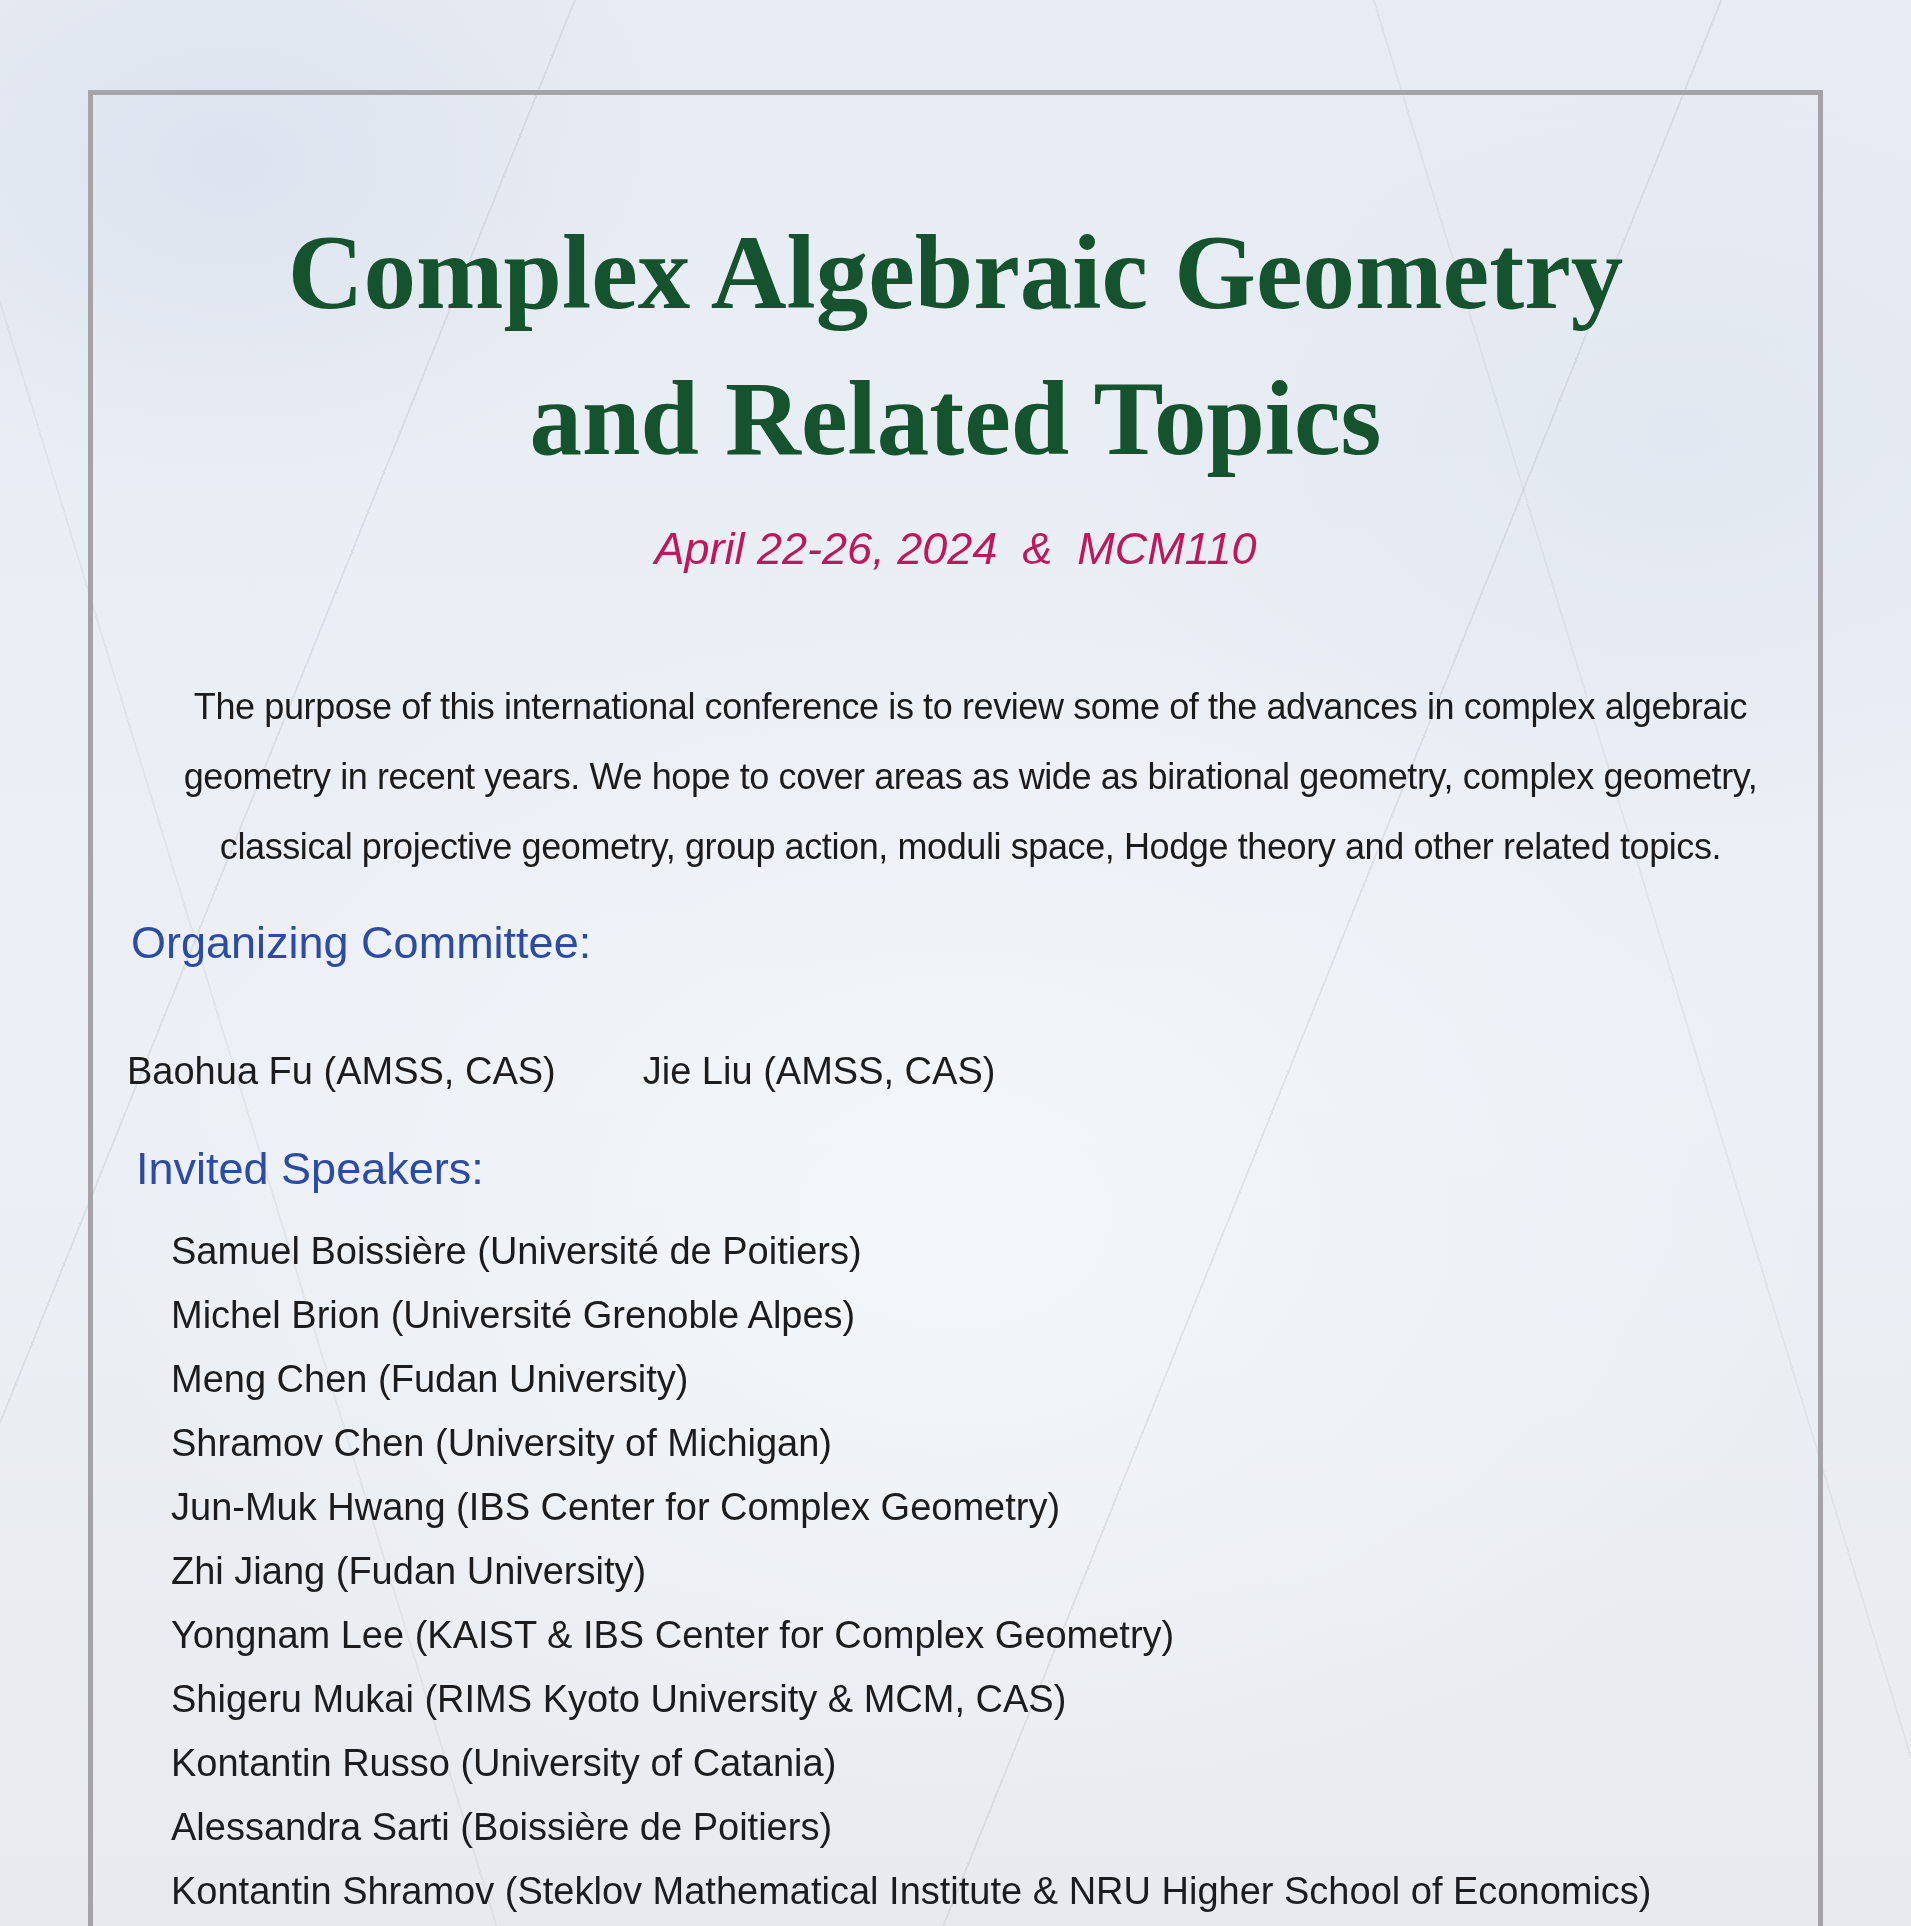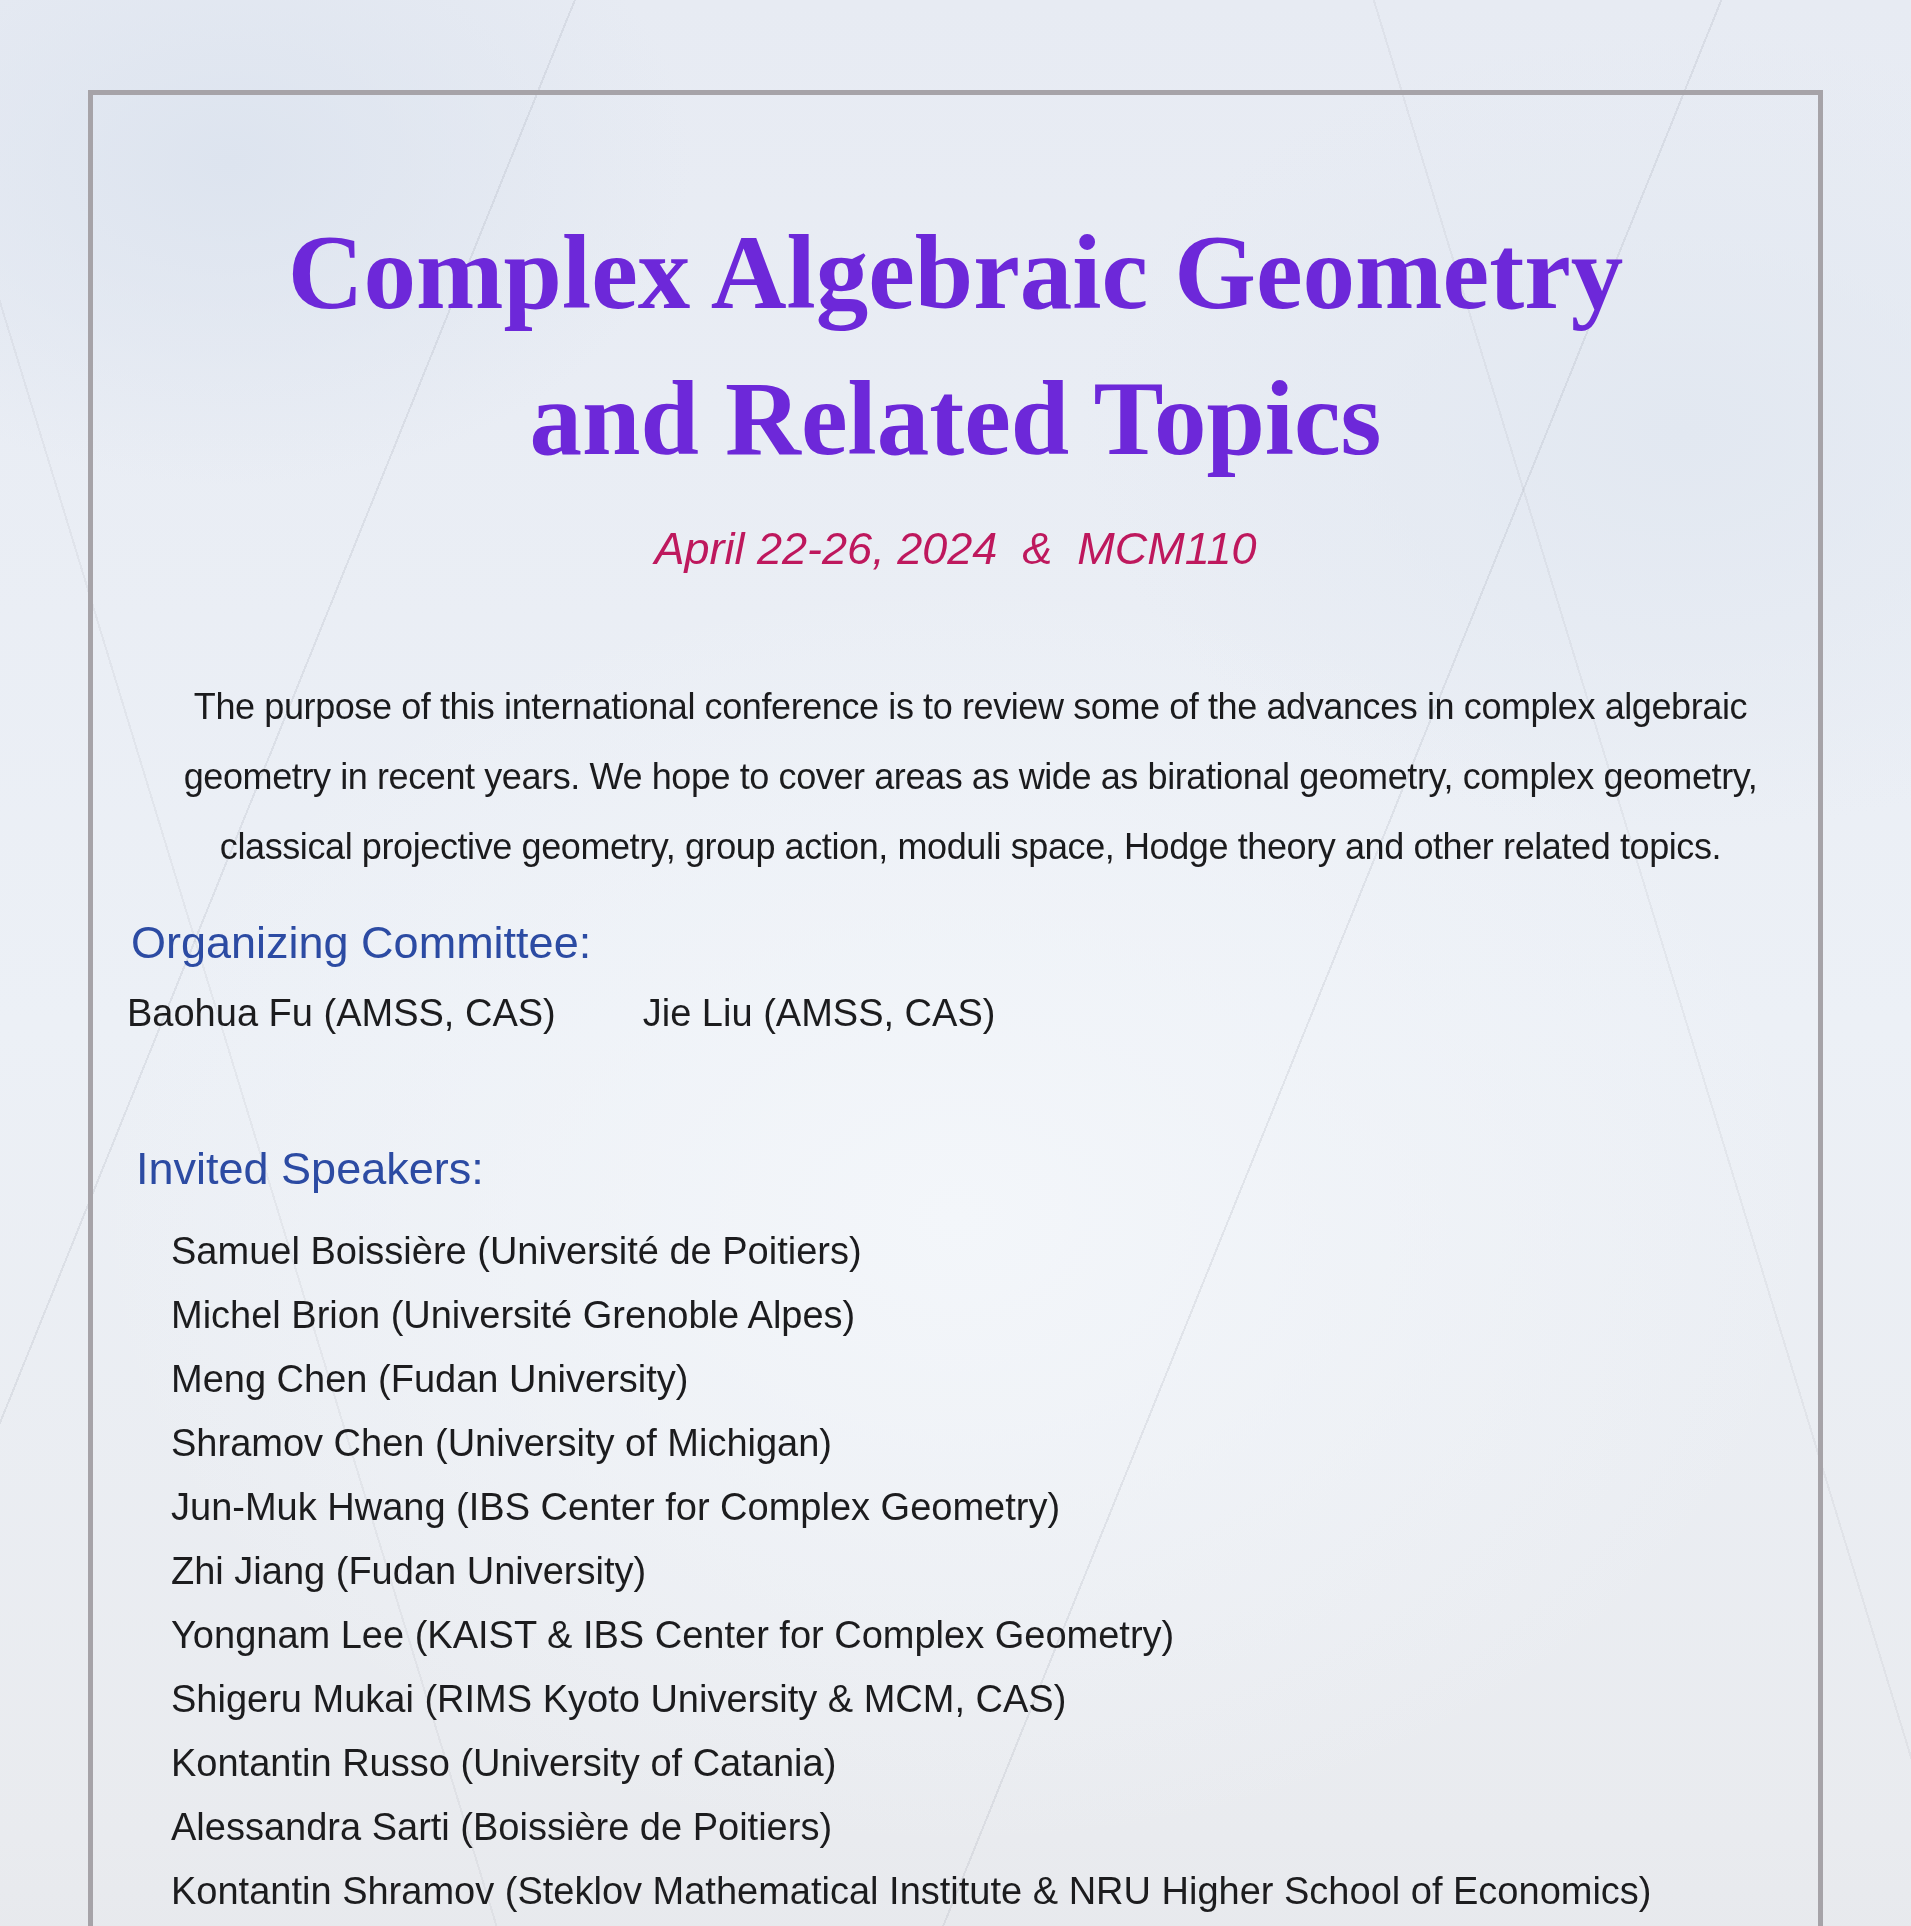--- a/index.html
+++ b/index.html
@@ -26,42 +26,42 @@
     border: 5.4px solid #a6a3a8;
     box-sizing: border-box;
   }
   
   .title {
     position: absolute; top: 200px; left: 0; width: 100%;
     text-align: center;
     font-family: "Liberation Serif", serif;
     font-weight: bold;
     font-size: 105px; line-height: 146px;
-    color: #6d28d9;
+    color: #14532d;
   }
   .date {
     position: absolute; top: 523px; left: 0; width: 100%;
     text-align: center;
     font-size: 45px; font-style: italic; color: #be185d;
     white-space: pre;
   }
   .intro {
     position: absolute; top: 636px; left: 127px; width: 1687px;
     font-size: 36px; line-height: 70px; color: #1b1b1d;
     letter-spacing: -0.4px;
     text-align: center;
   }
   .section-heading {
     position: absolute; left: 123px;
     font-size: 45px; color: #2c4ba3;
   }
   .heading-oc { top: 909px; }
   .heading-is { top: 1130px; }
   .committee {
-    position: absolute; top: 992px; left: 127px;
+    position: absolute; top: 1050px; left: 127px;
     display: flex; gap: 87px;
     font-size: 38px; color: #1c1c1e;
   }
   .speakers {
     position: absolute; top: 1219px; left: 131px;
     list-style: none; margin: 0; padding: 0;
     font-size: 38px; color: #1c1c1e;
   }
   .speakers li { line-height: 64px; margin-left: 40px; }
 </style>

